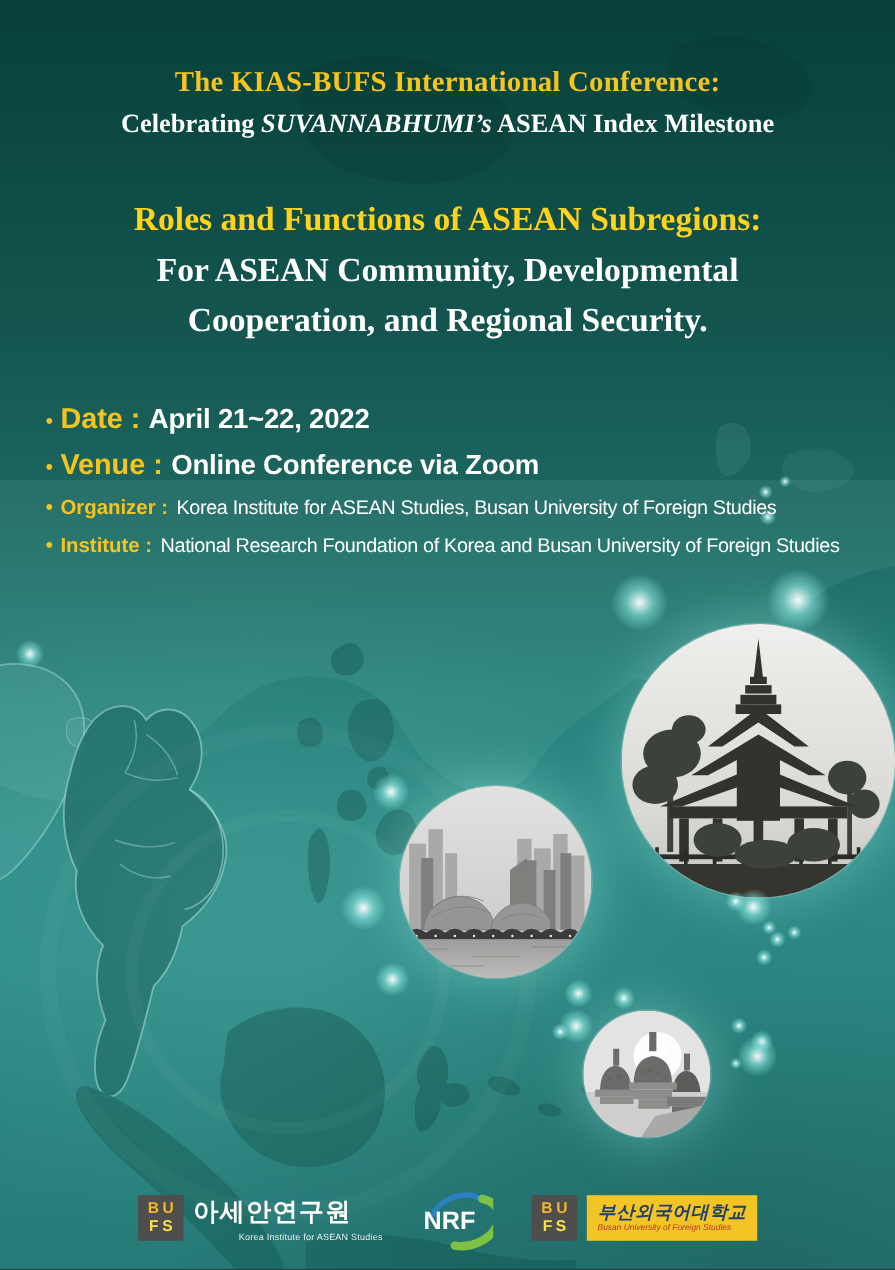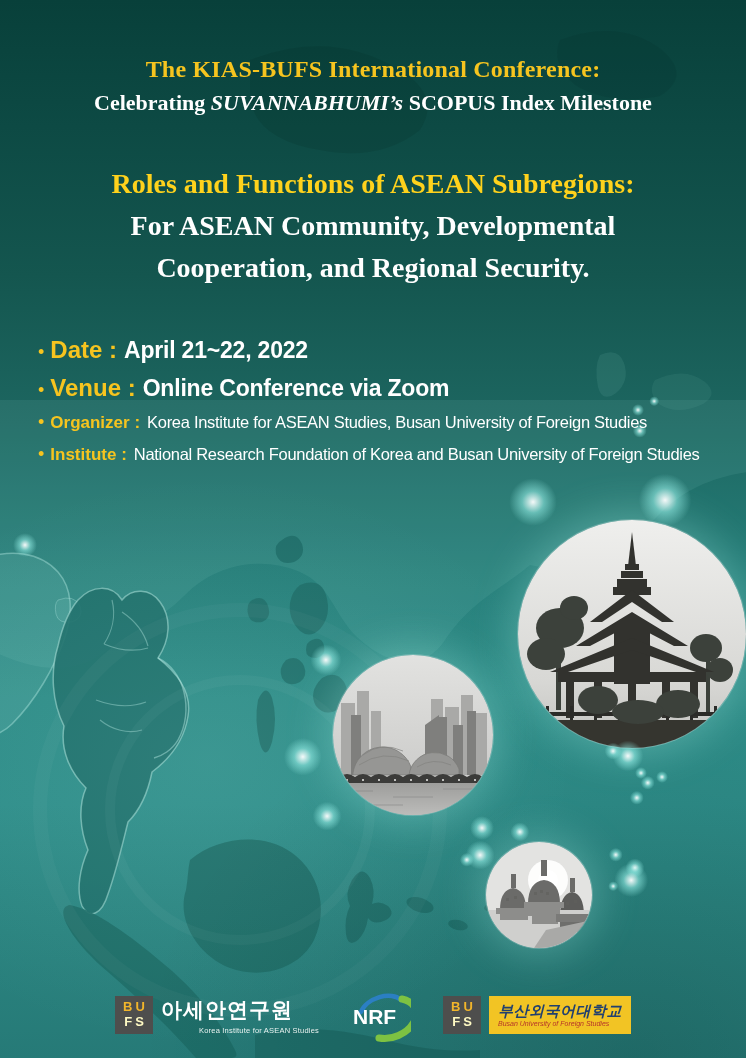--- a/index.html
+++ b/index.html
@@ -51,21 +51,21 @@
   .photo-skyline{left:333px;top:655px;width:160px;height:160px;}
   .photo-borobudur{left:486px;top:842px;width:106px;height:106px;}
 
   
   .logos{position:absolute;left:0;right:0;top:986px;z-index:5;
     display:flex;justify-content:center;align-items:center;gap:32px;}
   .logo{display:flex;align-items:flex-start;gap:8px;}
   .bufs-badge{width:38px;height:38px;background:#4e4e4d;display:flex;flex-direction:column;
     align-items:center;justify-content:center;line-height:1.15;font-weight:bold;font-size:13px;letter-spacing:3px;}
   .bufs-badge .bu{color:#f2b52b;text-indent:3px;}
-  .bufs-badge .fs{color:#fef9c3;text-indent:3px;}
+  .bufs-badge .fs{color:#fde047;text-indent:3px;}
   .logo-col{display:flex;flex-direction:column;justify-content:center;}
   .kias-kr{color:#fff;font-weight:bold;font-size:21px;letter-spacing:1px;}
   .kias-en{color:#e8f2f0;font-size:7.5px;margin-top:2px;letter-spacing:0.2px;padding-left:38px;}
   .nrf-emblem{position:relative;width:60px;height:58px;}
   .nrf-emblem svg{position:absolute;inset:0;}
   .nrf-kr{color:#fff;font-weight:bold;font-size:17px;letter-spacing:1px;}
   .nrf-en{color:#e8f2f0;font-size:5.5px;margin-top:2px;}
   .bufs-panel{background:#f2c424;height:38px;padding:2px 9px;display:flex;flex-direction:column;justify-content:center;box-sizing:border-box;font-style:italic;}
   .bufs-kr{color:#21406f;font-weight:bold;font-size:15px;letter-spacing:0.5px;line-height:1.2;}
   .bufs-en{color:#b5342a;font-size:7px;line-height:1.2;}
@@ -104,21 +104,21 @@
       <ellipse cx="520" cy="930" rx="7" ry="4"></ellipse>
       <ellipse cx="556" cy="915" rx="9" ry="4" transform="rotate(-14 556 915)"></ellipse>
     </g>
     <path d="M70,905 C95,910 130,935 165,965 C195,990 220,1020 235,1050 C238,1056 236,1058 230,1058 L196,1058 C172,1030 140,1000 108,972 C88,955 70,935 64,918 C62,910 64,906 70,905 Z" fill="#1d6b66" fill-opacity="0.9"></path>
     <path d="M255,1035 C290,1025 340,1028 385,1040 C420,1049 450,1052 480,1050 L480,1058 L255,1058 Z" fill="#1d6b66" fill-opacity="0.85"></path>
     <circle cx="240" cy="810" r="130" fill="none" stroke="rgba(255,255,255,0.035)" stroke-width="10"></circle>
     <circle cx="240" cy="810" r="200" fill="none" stroke="rgba(255,255,255,0.03)" stroke-width="14"></circle>
   </svg>
 
   <div class="hdr hdr-line1">The KIAS-BUFS International Conference:</div>
-  <div class="hdr hdr-line2"><span>Celebrating </span><span class="ital">SUVANNABHUMI’s</span><span> SCOPUS Index Milestone</span></div>
+  <div class="hdr hdr-line2"><span>Celebrating </span><span class="ital">SUVANNABHUMI’s</span><span> ASEAN Index Milestone</span></div>
 
   <div class="title">
     <div class="t1">Roles and Functions of ASEAN Subregions:</div>
     <div class="t2">For ASEAN Community, Developmental</div>
     <div class="t3">Cooperation, and Regional Security.</div>
   </div>
 
   <div class="details">
     <div class="detail-row big">
       <span class="bullet">•</span>

